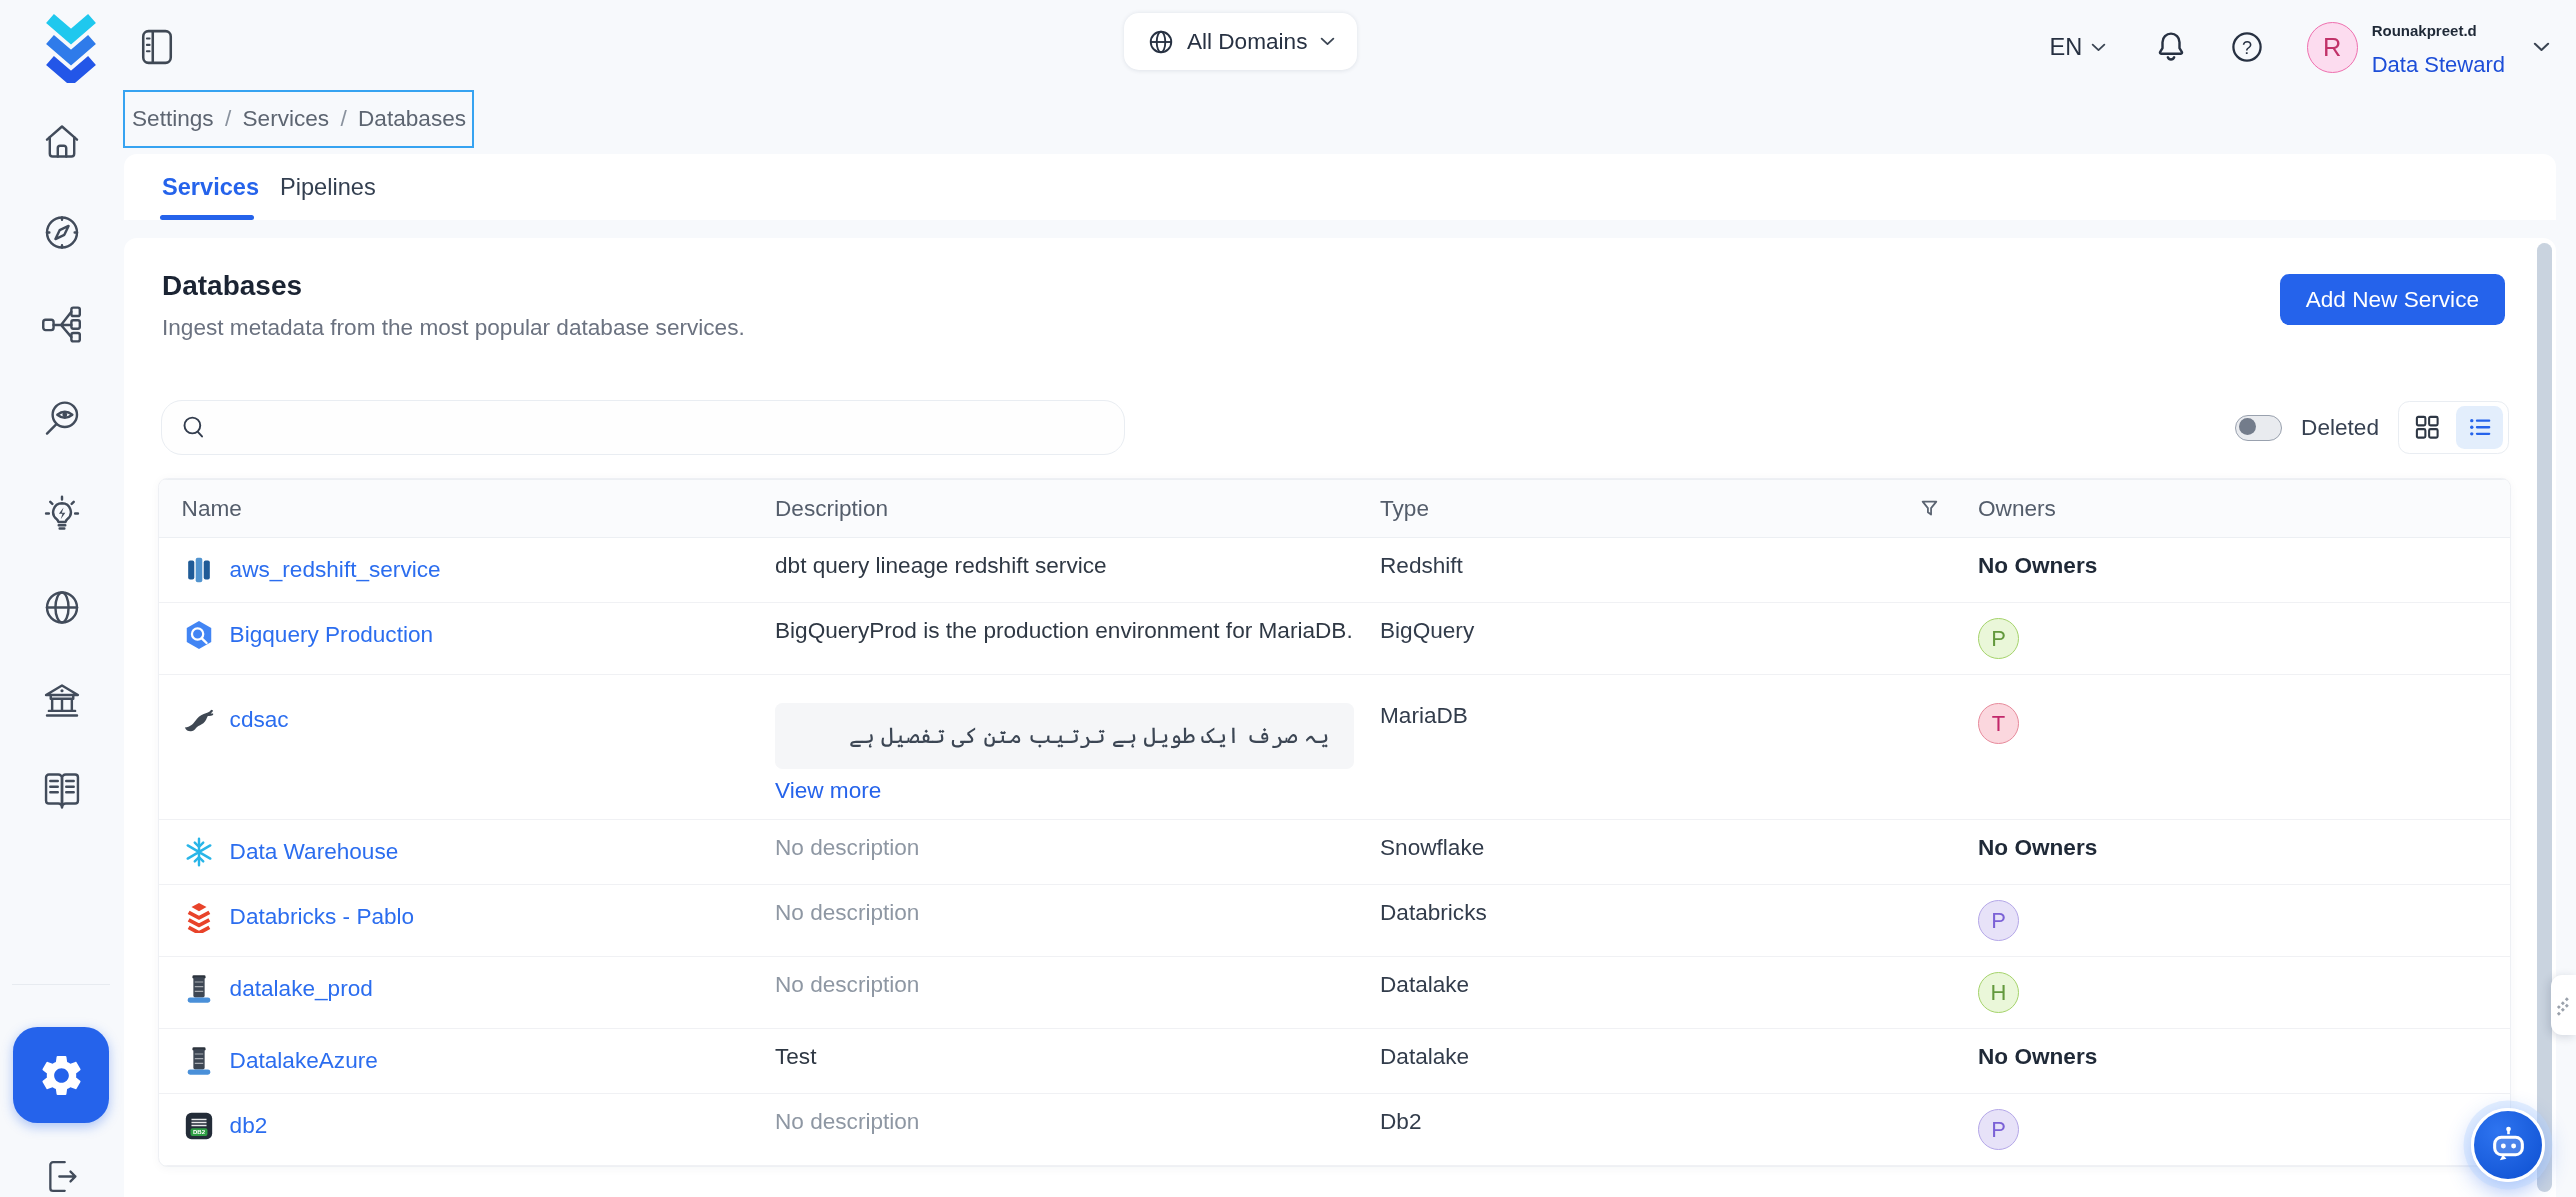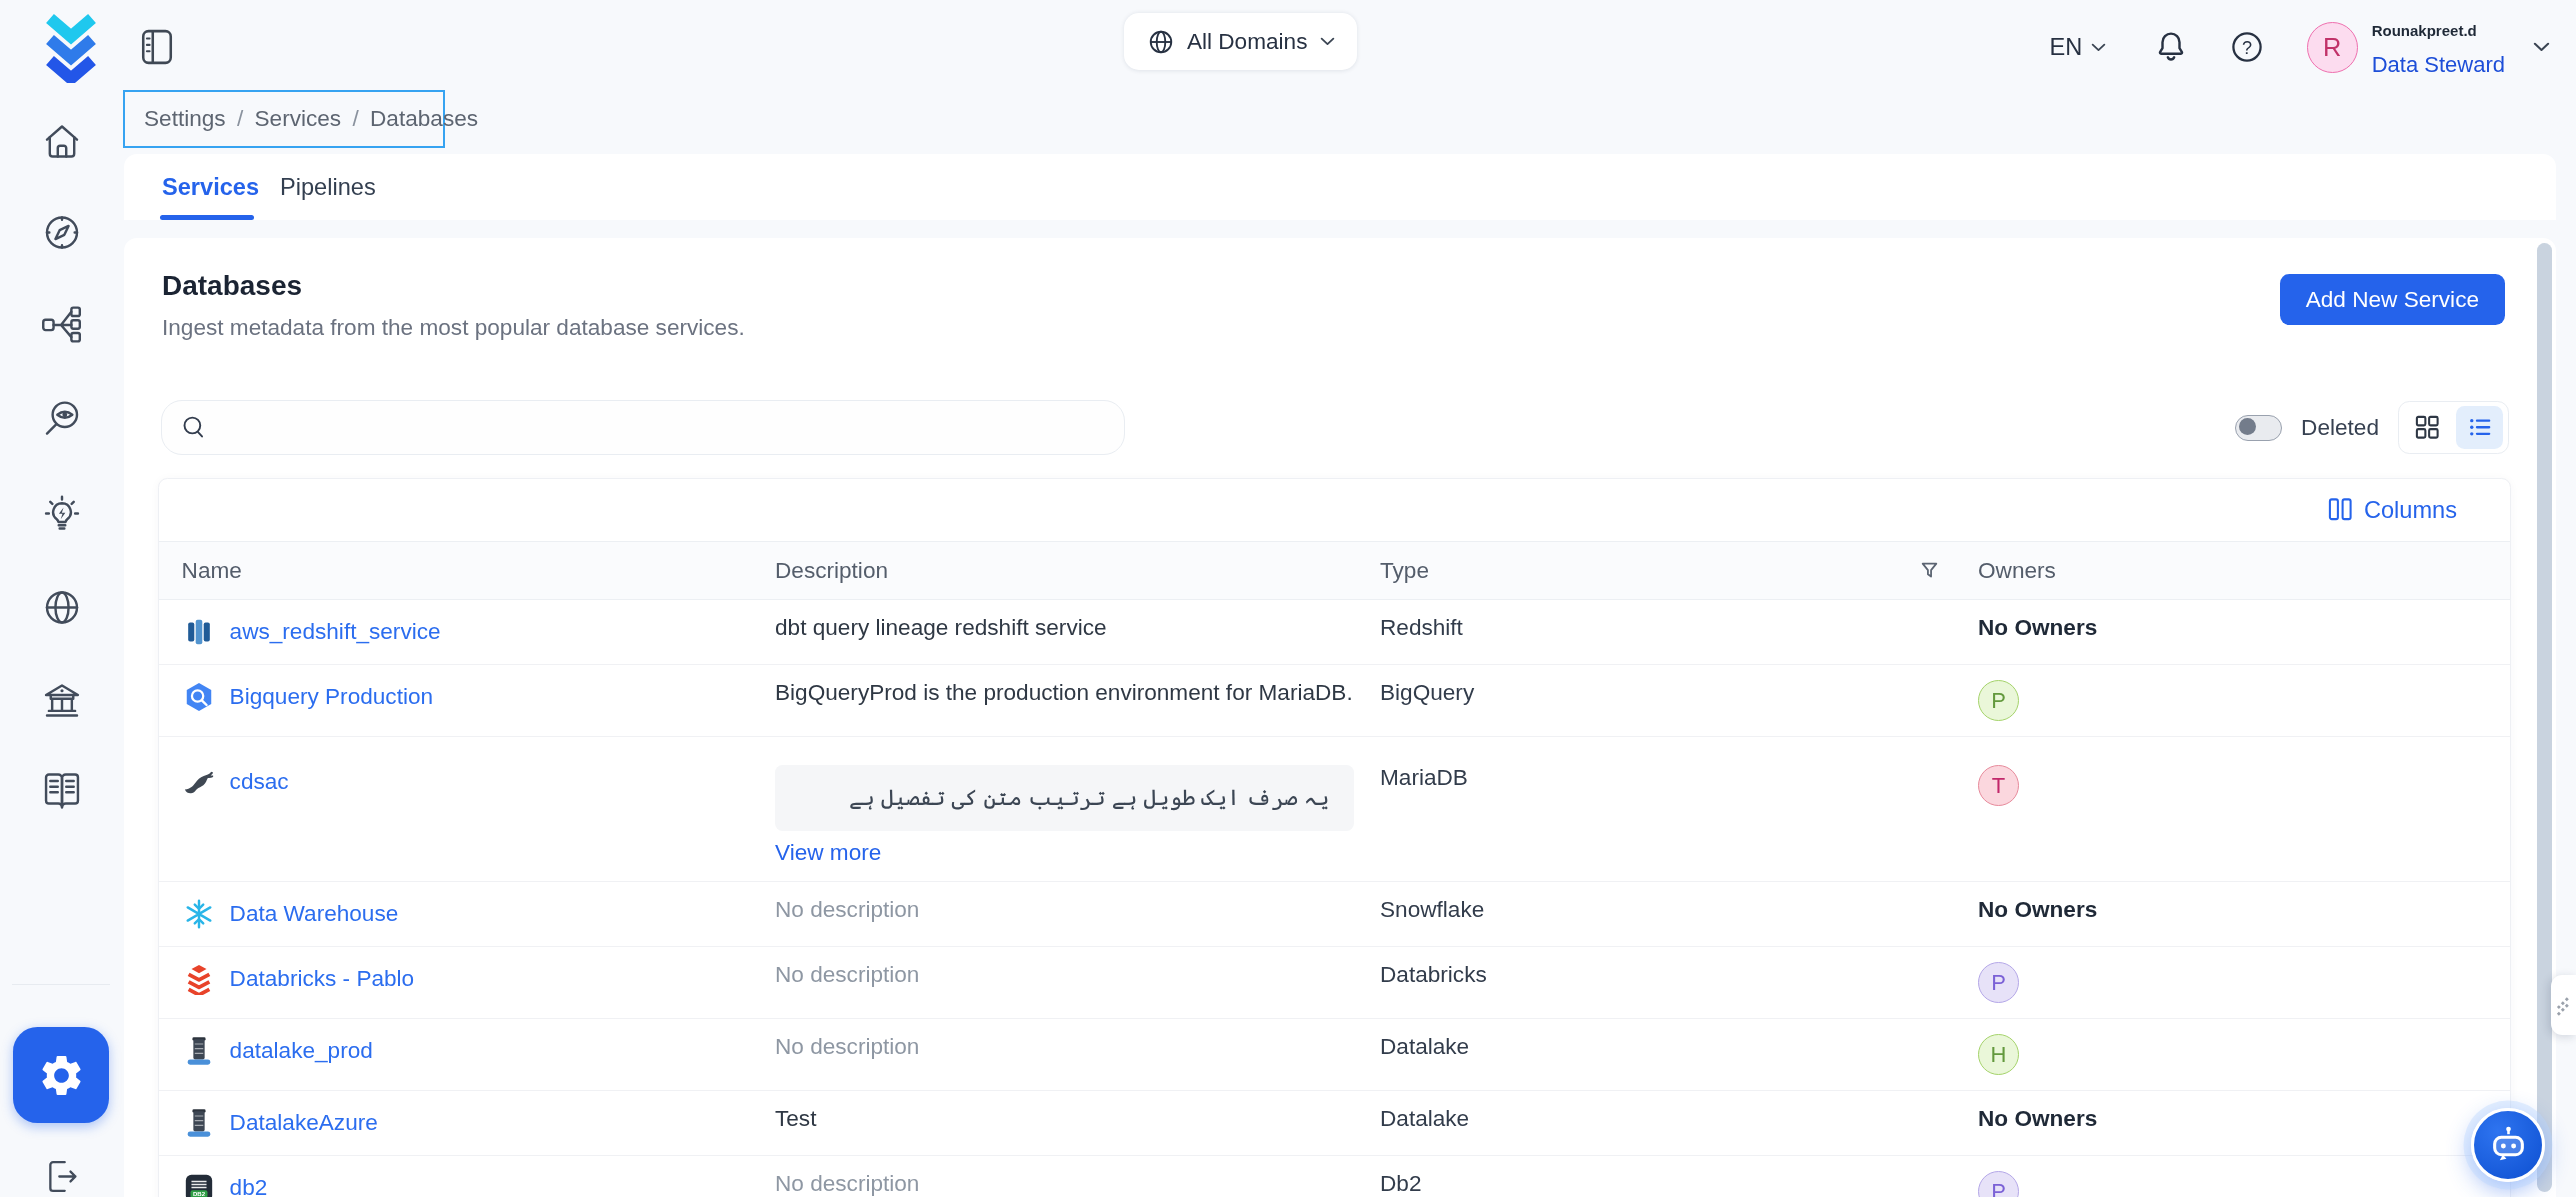--- a/index.html
+++ b/index.html
@@ -47,22 +47,22 @@
   .sidebar{position:absolute;left:0;top:94px;width:123px;bottom:0;}
   .side-item{position:absolute;left:50%;transform:translateX(-50%);width:49px;height:49px;
     display:flex;align-items:center;justify-content:center;cursor:pointer;}
   .side-divider{position:absolute;left:12.3px;top:890px;width:98px;height:0.9px;background:#e7ebf0;}
   .settings-btn{position:absolute;left:13px;top:933px;width:96px;height:96px;border-radius:24.5px;
     background:#2563eb;display:flex;align-items:center;justify-content:center;cursor:pointer;
     box-shadow:0 3.8px 11.3px rgba(37,99,235,.35);}
 
   
   .breadcrumb-box{
-    position:absolute;left:123px;top:90px;width:322px;height:58px;border:2.8px solid #36a3f1;
-    display:flex;align-items:center;gap:11.3px;padding-left:19px;font-size:22.6px;color:#5d6571;
+    position:absolute;left:123px;top:90px;width:351px;height:58px;border:2.8px solid #36a3f1;
+    display:flex;align-items:center;gap:11.3px;padding-left:7px;font-size:22.6px;color:#5d6571;
     z-index:6;box-sizing:border-box;background:transparent;
   }
   .crumb{cursor:pointer;}
   .crumb.current{cursor:default;}
   .crumb-sep{color:#8a929e;}
 
   
   .tab-band{position:absolute;left:124px;right:20px;top:154px;height:66px;background:#fff;
     border-radius:13px 13px 0 0;}
   .tab{position:absolute;top:0;height:100%;display:flex;align-items:center;font-size:23.6px;cursor:pointer;}
@@ -316,29 +316,20 @@
           <circle cx="4" cy="6" r="1.8" fill="#2563eb"></circle>
             <circle cx="4" cy="13" r="1.8" fill="#2563eb"></circle>
             <circle cx="4" cy="20" r="1.8" fill="#2563eb"></circle>
           <path d="M9.5 6 h13 M9.5 13 h13 M9.5 20 h13" stroke="#2563eb" stroke-width="2.4" stroke-linecap="round"></path>
         </svg>
       </div>
     </div>
   </div>
 
   <div class="table-card">
-    <div class="columns-row">
-      <div class="columns-btn">
-        <svg width="24.5" height="25.4" viewBox="0 0 26 27">
-          <rect x="2" y="2.5" width="8.5" height="21" rx="2" stroke="#2563eb" stroke-width="2.2" fill="none"></rect>
-          <rect x="15.5" y="2.5" width="8.5" height="21" rx="2" stroke="#2563eb" stroke-width="2.2" fill="none"></rect>
-        </svg>
-        <span>Columns</span>
-      </div>
-    </div>
 
     <table class="services">
       <colgroup>
           <col style="width:616px">
           <col style="width:605px">
           <col style="width:598px">
           <col>
         </colgroup>
       <thead>
         <tr>

